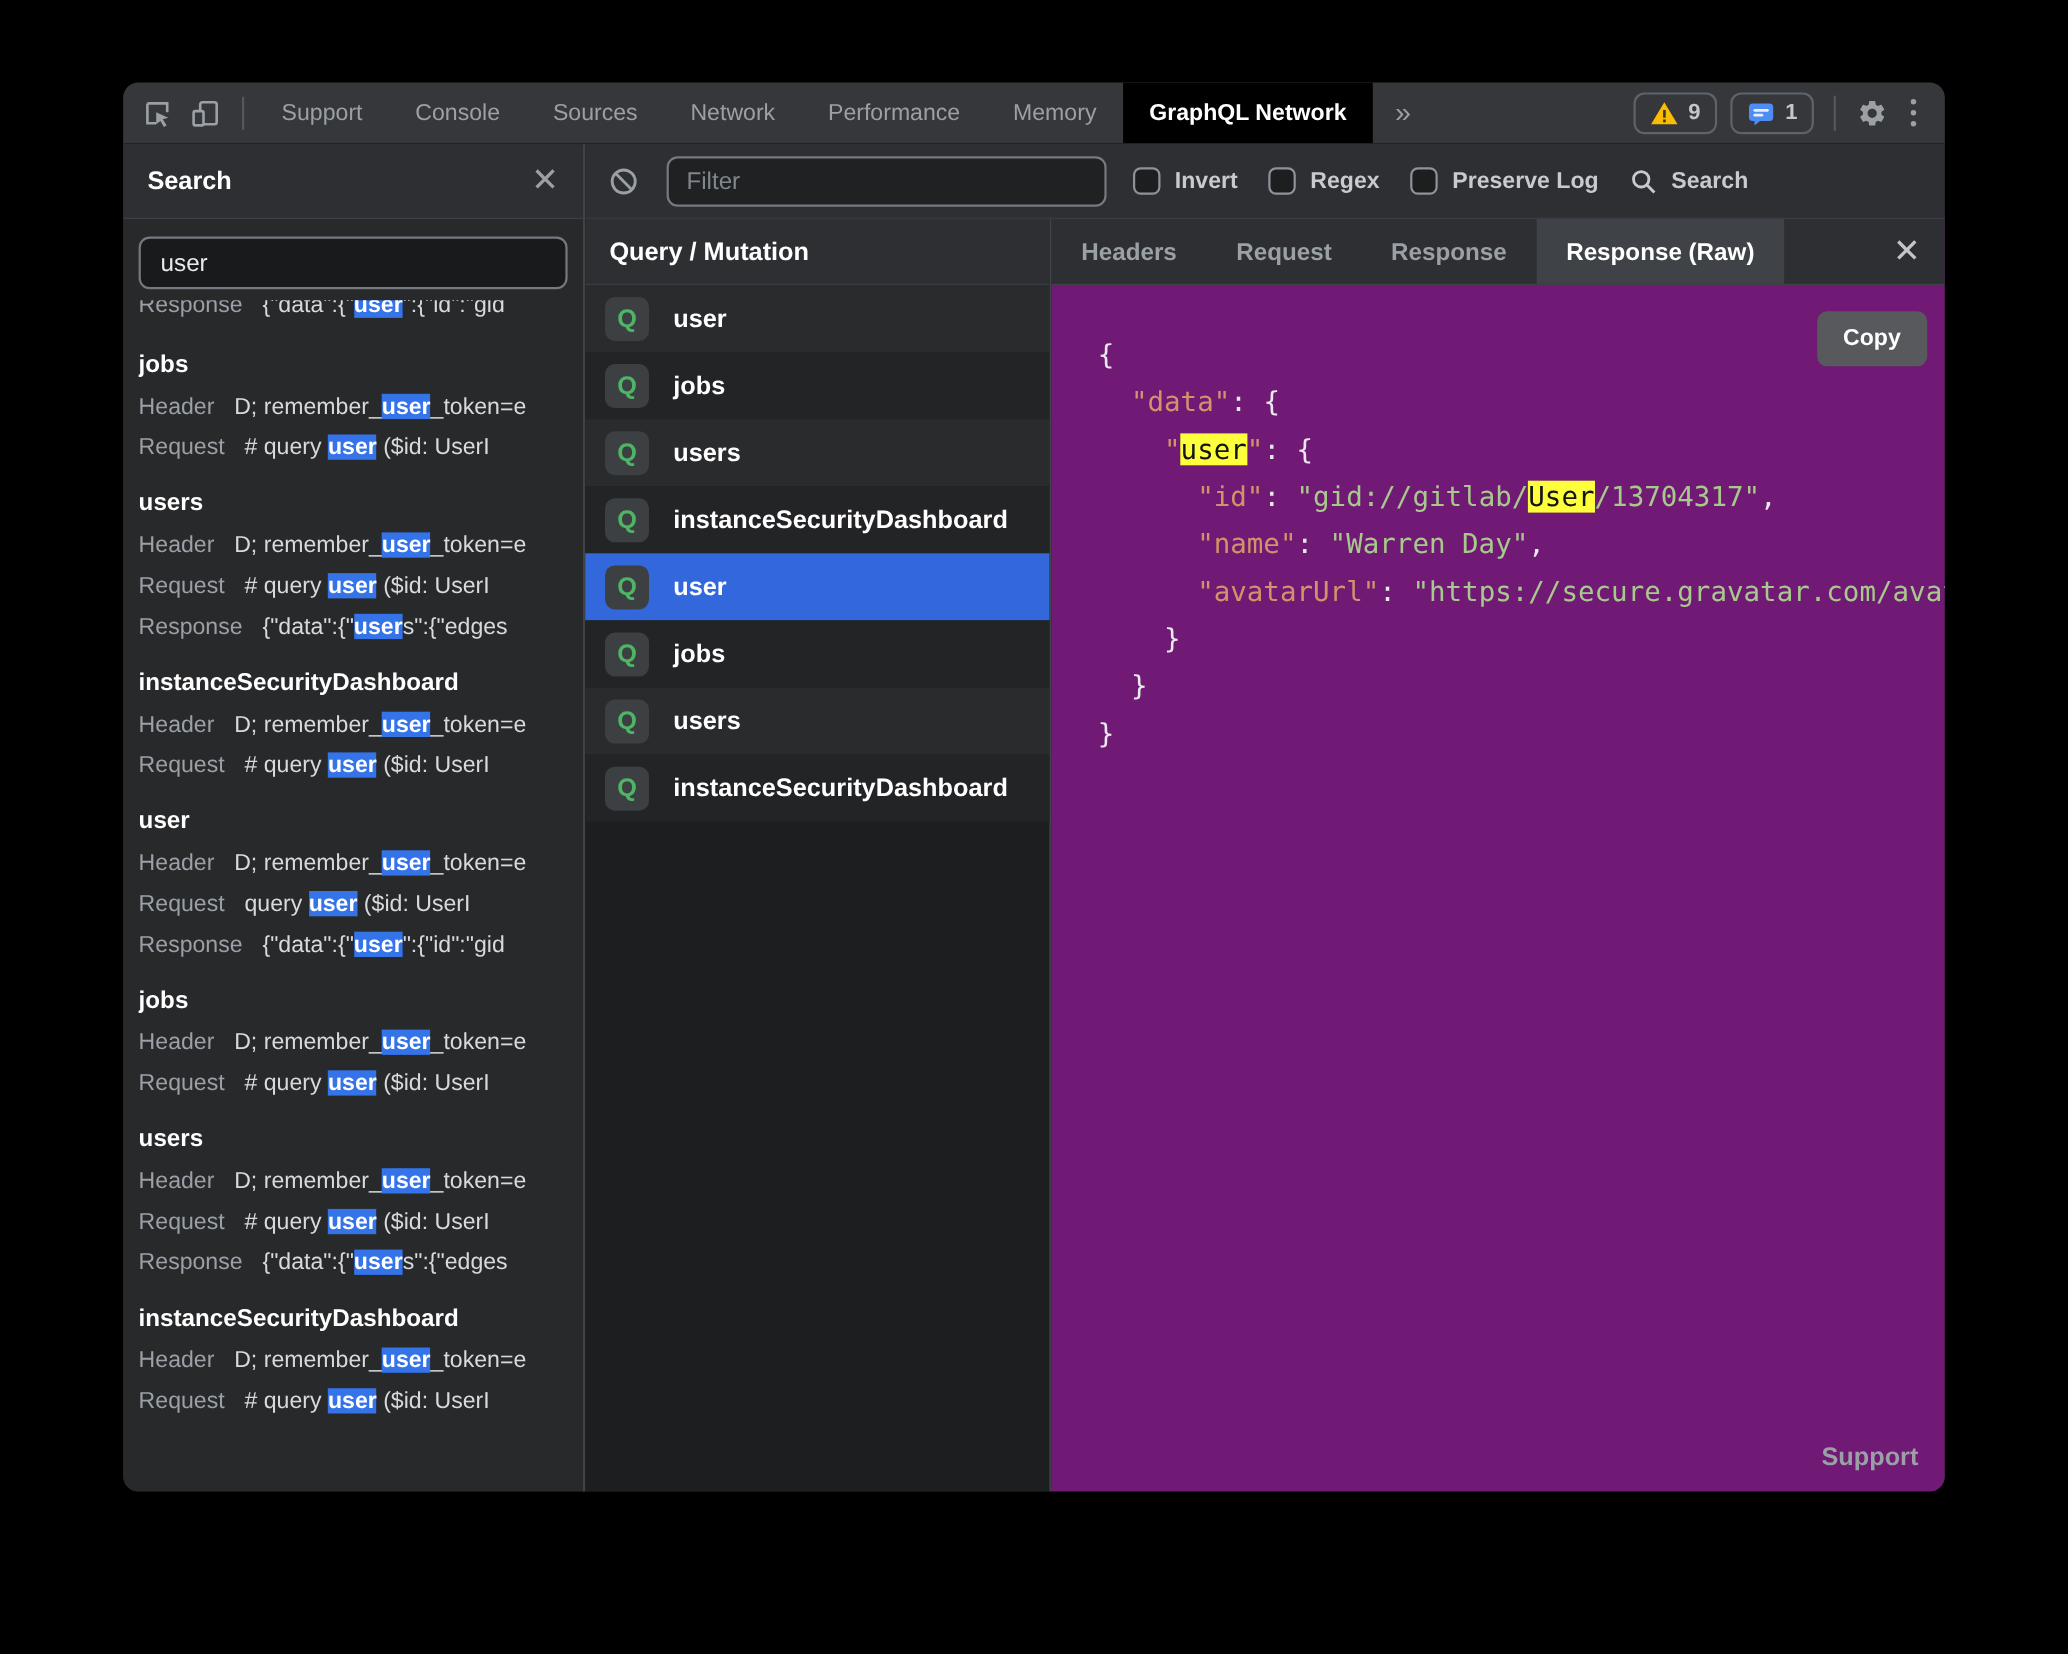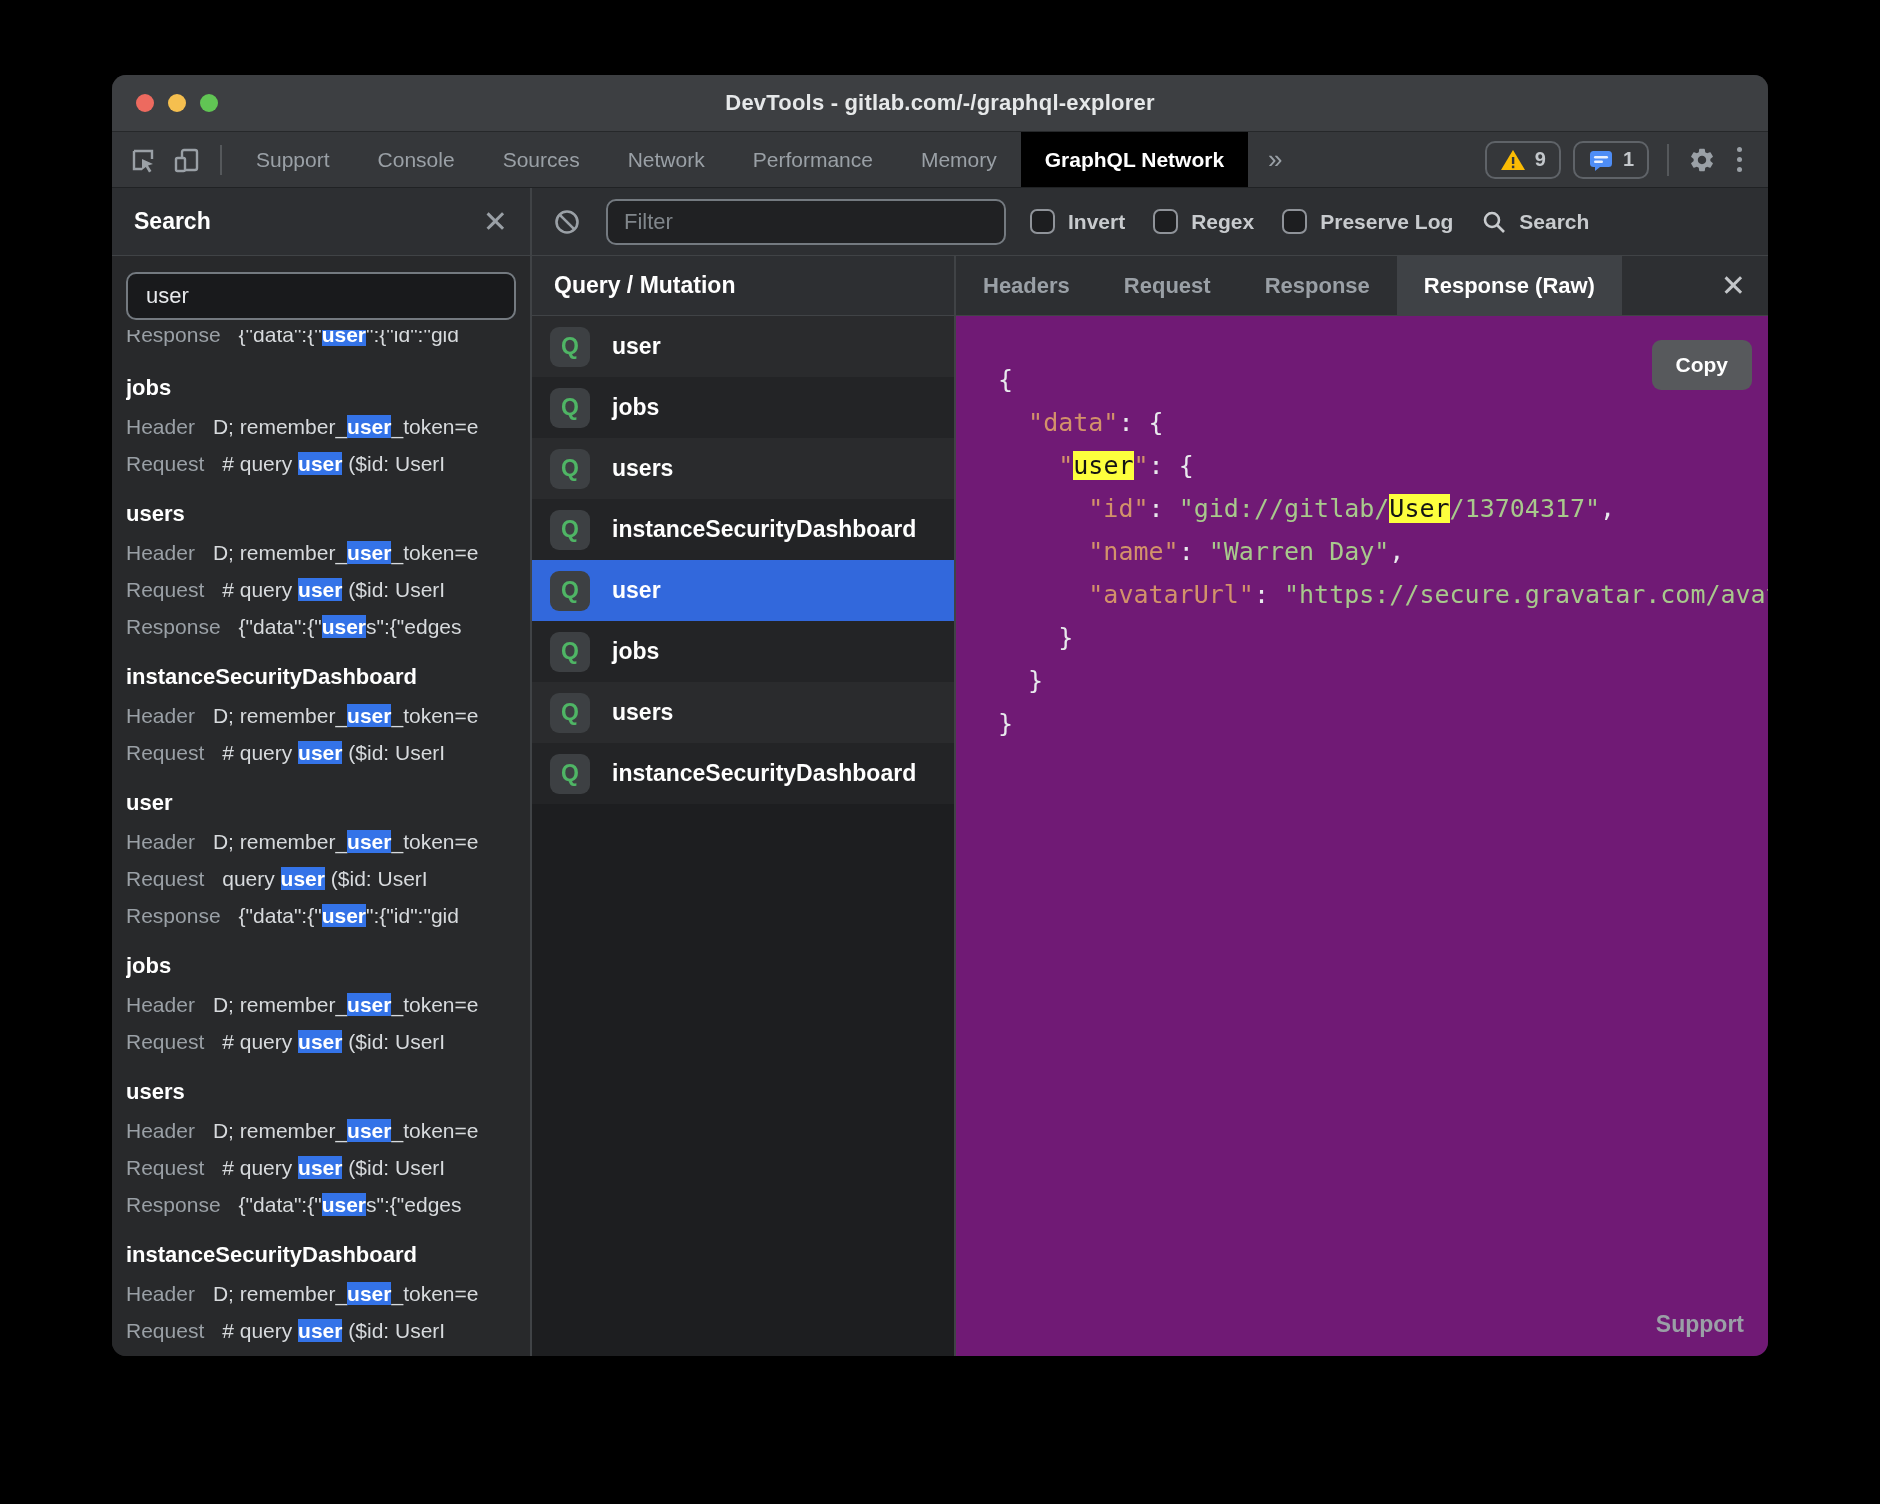--- a/index.html
+++ b/index.html
@@ -97,28 +97,20 @@
   .support { position:absolute; bottom:18px; right:24px; color:#9aa0a6; font-size:23px; font-weight:700;margin-top:29px; }
 
   svg { display:block; }
 </style>
 </head>
 <body>
 
 <div class="stage">
   <div class="window">
 
-    <div class="titlebar">
-      <div class="lights">
-        <span class="light red"></span>
-        <span class="light yellow"></span>
-        <span class="light green"></span>
-      </div>
-      <div class="win-title">DevTools - gitlab.com/-/graphql-explorer</div>
-    </div>
 
     <div class="toolbar">
       <div class="tool-icons">
         <span class="tool-icon">
           <svg width="28" height="28" viewBox="0 0 28 28">
             <path d="M5 5 h18 v8" fill="none" stroke="#9aa0a6" stroke-width="2.4"></path>
             <path d="M5 5 v18 h8" fill="none" stroke="#9aa0a6" stroke-width="2.4"></path>
             <path d="M13 13 L24 18 L19 19.5 L22.5 25 L20 26.5 L16.8 21 L13 24 Z" fill="#9aa0a6"></path>
           </svg>
         </span>

